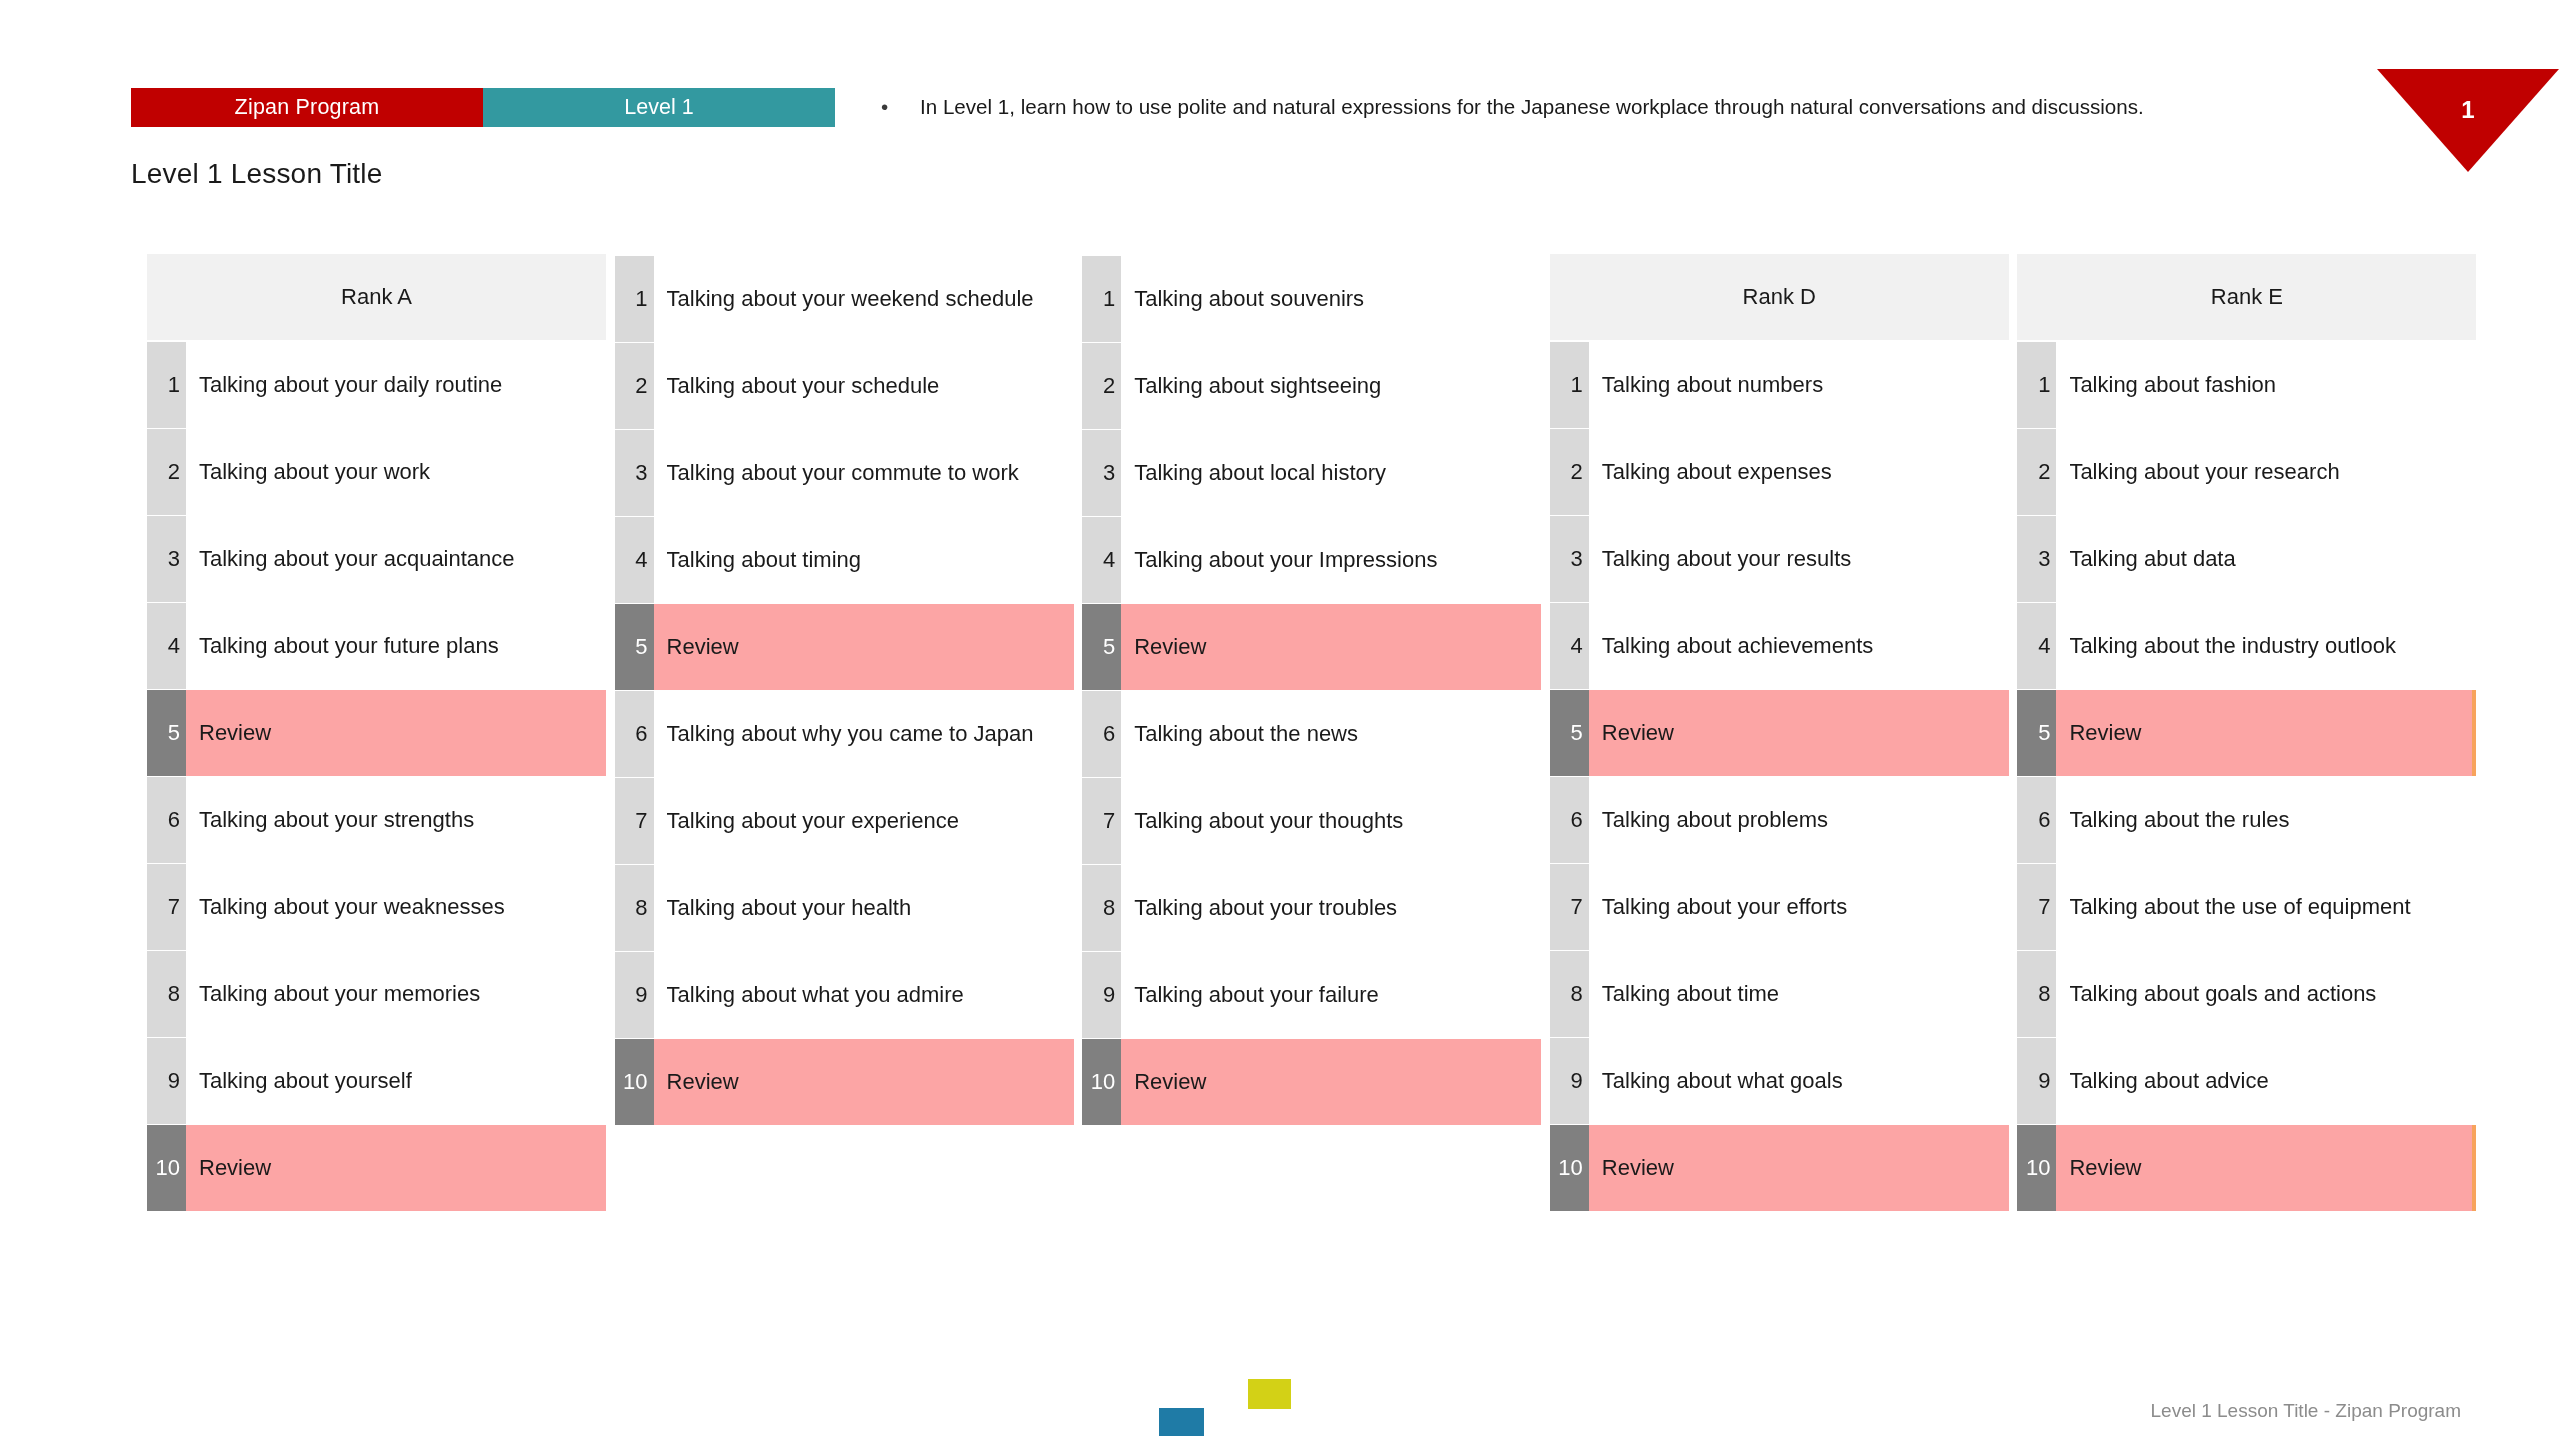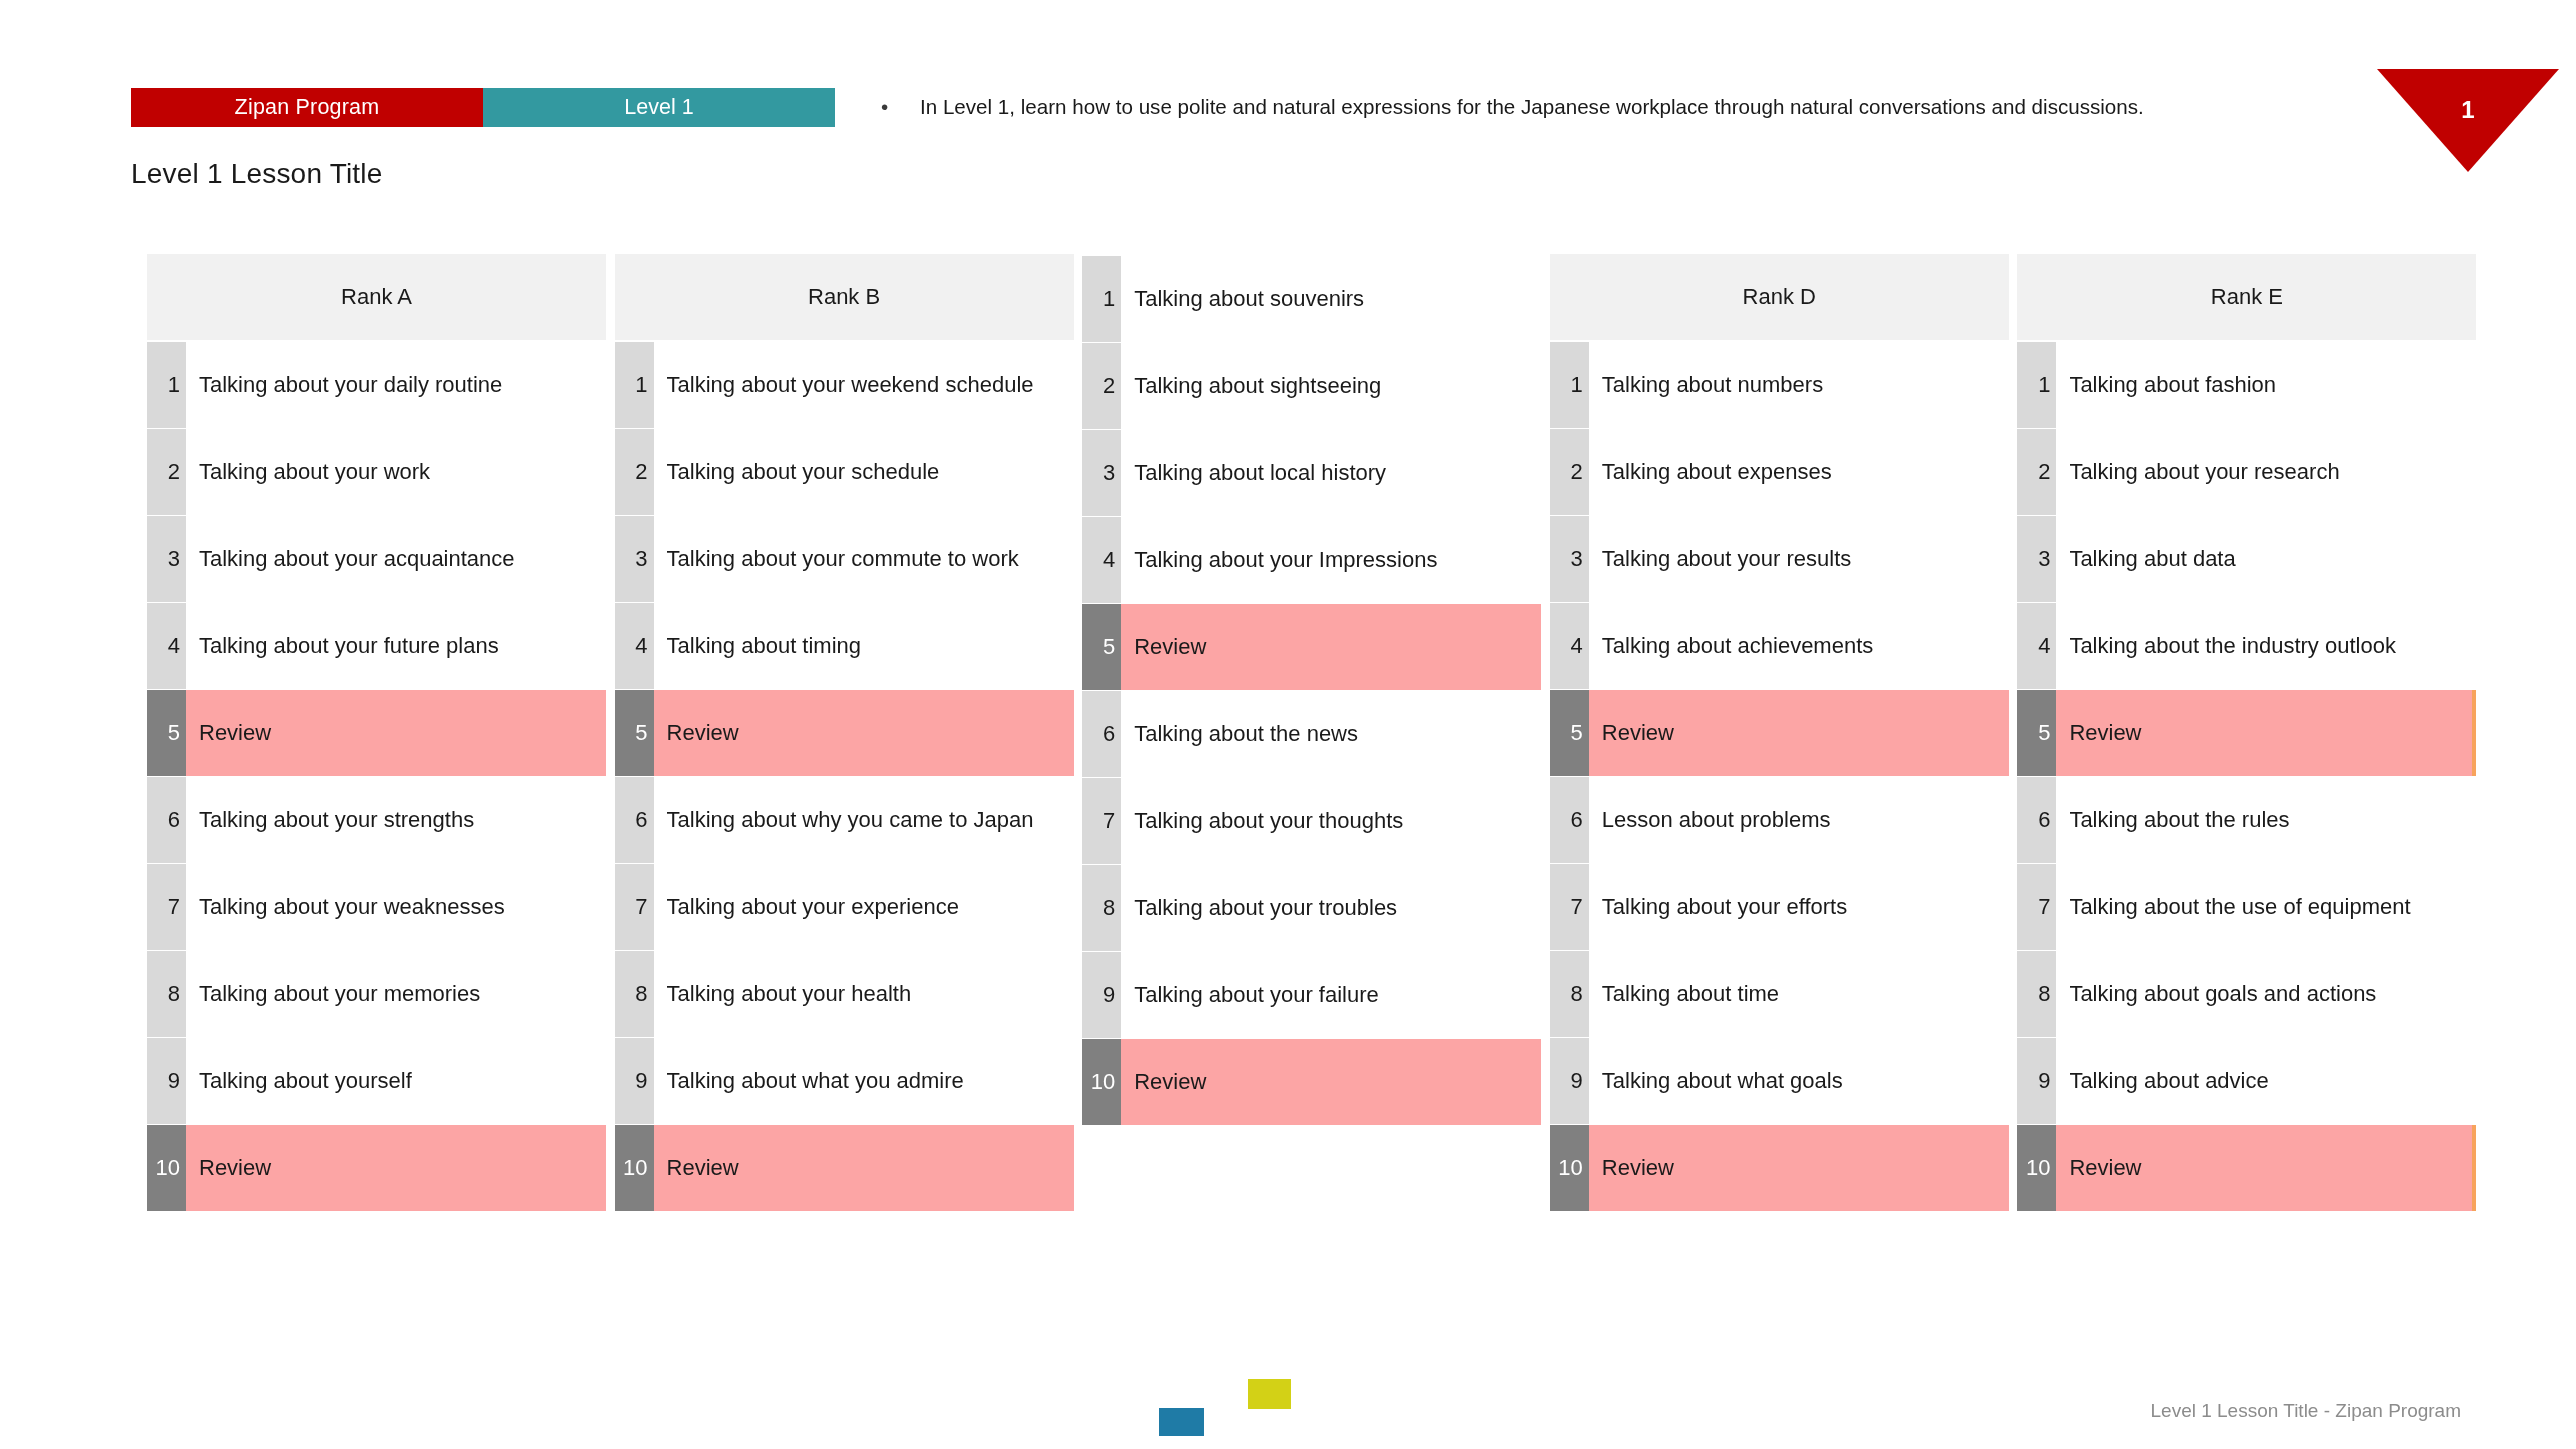--- a/index.html
+++ b/index.html
@@ -172,21 +172,20 @@
             <div class="row-num">9</div>
             <div class="row-text">Talking about yourself</div>
           </div>
           <div class="row review">
             <div class="row-num">10</div>
             <div class="row-text">Review</div>
           </div>
         </div>
       </div>
       <div class="rank-col">
-        <div class="rank-head">Rank B</div>
         <div class="rows">
           <div class="row">
             <div class="row-num">1</div>
             <div class="row-text">Talking about your weekend schedule</div>
           </div>
           <div class="row">
             <div class="row-num">2</div>
             <div class="row-text">Talking about your schedule</div>
           </div>
           <div class="row">
@@ -285,21 +284,21 @@
           <div class="row">
             <div class="row-num">4</div>
             <div class="row-text">Talking about achievements</div>
           </div>
           <div class="row review">
             <div class="row-num">5</div>
             <div class="row-text">Review</div>
           </div>
           <div class="row">
             <div class="row-num">6</div>
-            <div class="row-text">Lesson about problems</div>
+            <div class="row-text">Talking about problems</div>
           </div>
           <div class="row">
             <div class="row-num">7</div>
             <div class="row-text">Talking about your efforts</div>
           </div>
           <div class="row">
             <div class="row-num">8</div>
             <div class="row-text">Talking about time</div>
           </div>
           <div class="row">

